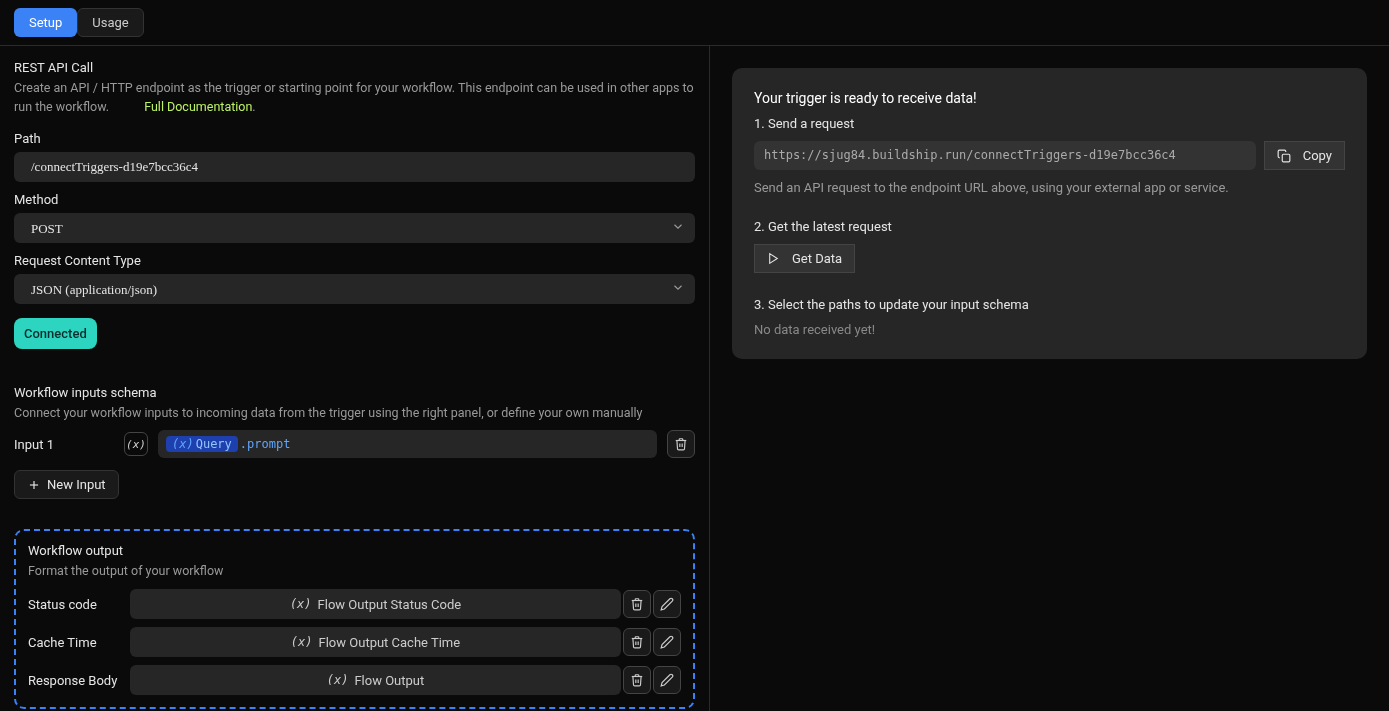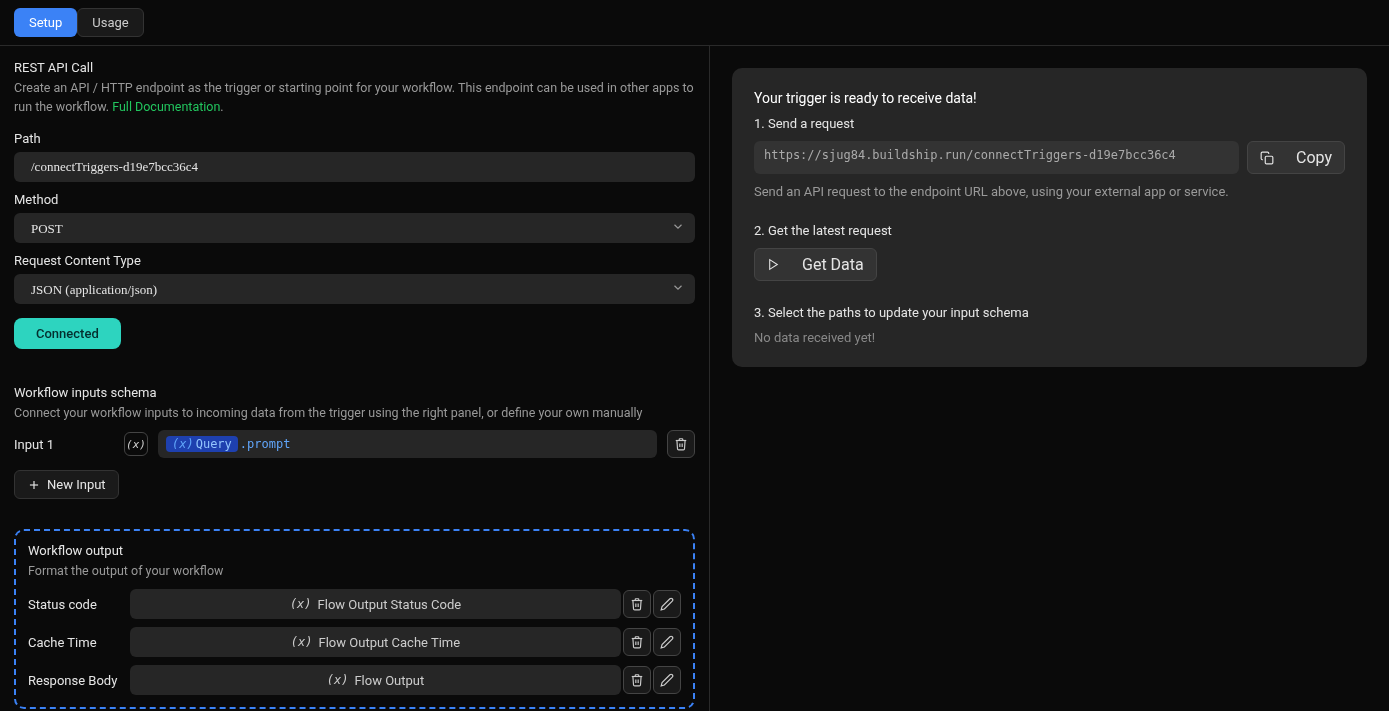--- a/index.html
+++ b/index.html
@@ -57,21 +57,21 @@
     font-size: 13px;
     color: #e5e5e5;
     margin-bottom: 4px;
   }
   .section-desc {
     font-size: 12.5px;
     color: #999;
     line-height: 1.5;
     margin-bottom: 14px;
   }
-  .link { color: #22c55e; cursor: pointer; }
+  .link { color: #bef264; cursor: pointer; margin-left: 32px; }
   .field-label {
     font-size: 13px;
     color: #e5e5e5;
     margin-bottom: 6px;
     margin-top: 10px;
     display: block;
   }
   .input, .select {
     width: 100%;
     background: #262626;
@@ -89,21 +89,21 @@
     right: 10px;
     top: 50%;
     transform: translateY(-50%);
     color: #999;
     pointer-events: none;
   }
   .badge-connected {
     display: inline-block;
     background: #2dd4bf;
     color: #042f2e;
-    padding: 8px 22px;
+    padding: 8px 10px;
     border-radius: 8px;
     font-size: 13px;
     font-weight: 500;
     margin-top: 14px;
   }
   .schema-block { margin-top: 36px; }
   .input-row {
     display: flex;
     align-items: center;
     gap: 10px;
@@ -202,26 +202,26 @@
   .url-box {
     flex: 1;
     background: #333333;
     border-radius: 6px;
     padding: 7px 10px;
     font-family: monospace;
     font-size: 12px;
     color: #aaa;
   }
   .copy-btn, .get-data-btn {
-    display: inline-flex; align-items: center; gap: 22px;
+    display: inline-flex; align-items: center; gap: 12px;
     background: #333333;
     border: 1px solid #444;
-    border-radius: 6px;
+    border-radius: 0;
     padding: 6px 12px;
-    font-size: 16px; color: #e5e5e5;
+    font-size: 13px; color: #e5e5e5;
     cursor: pointer;
   }
   .step2, .step3 { margin-top: 24px; }
   .no-data { font-size: 13px; color: #888; margin-top: 8px; }
 </style>
 </head>
 <body>
 
 <div class="tabs">
   <div class="tab active">Setup</div>

